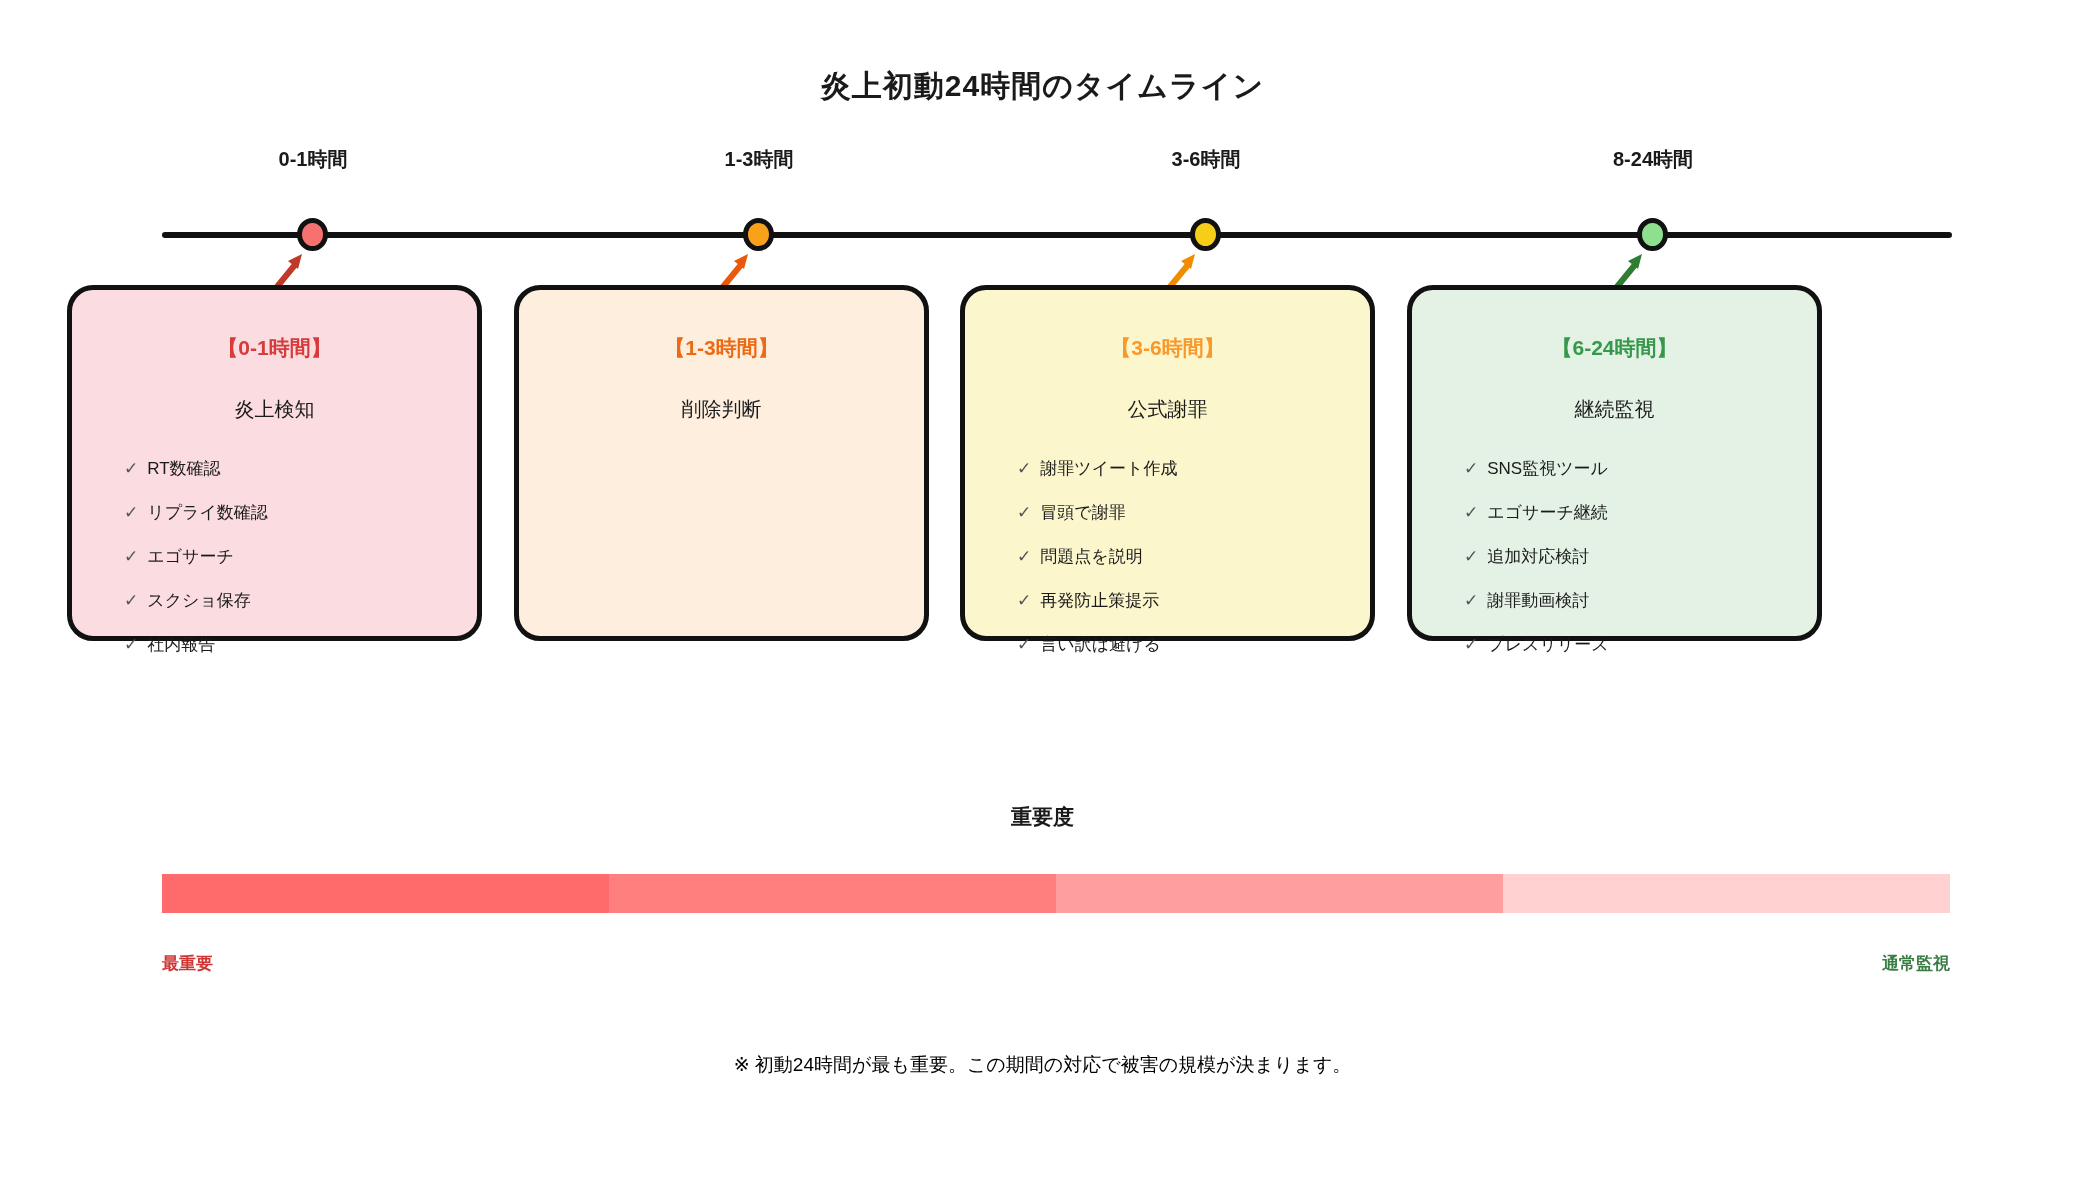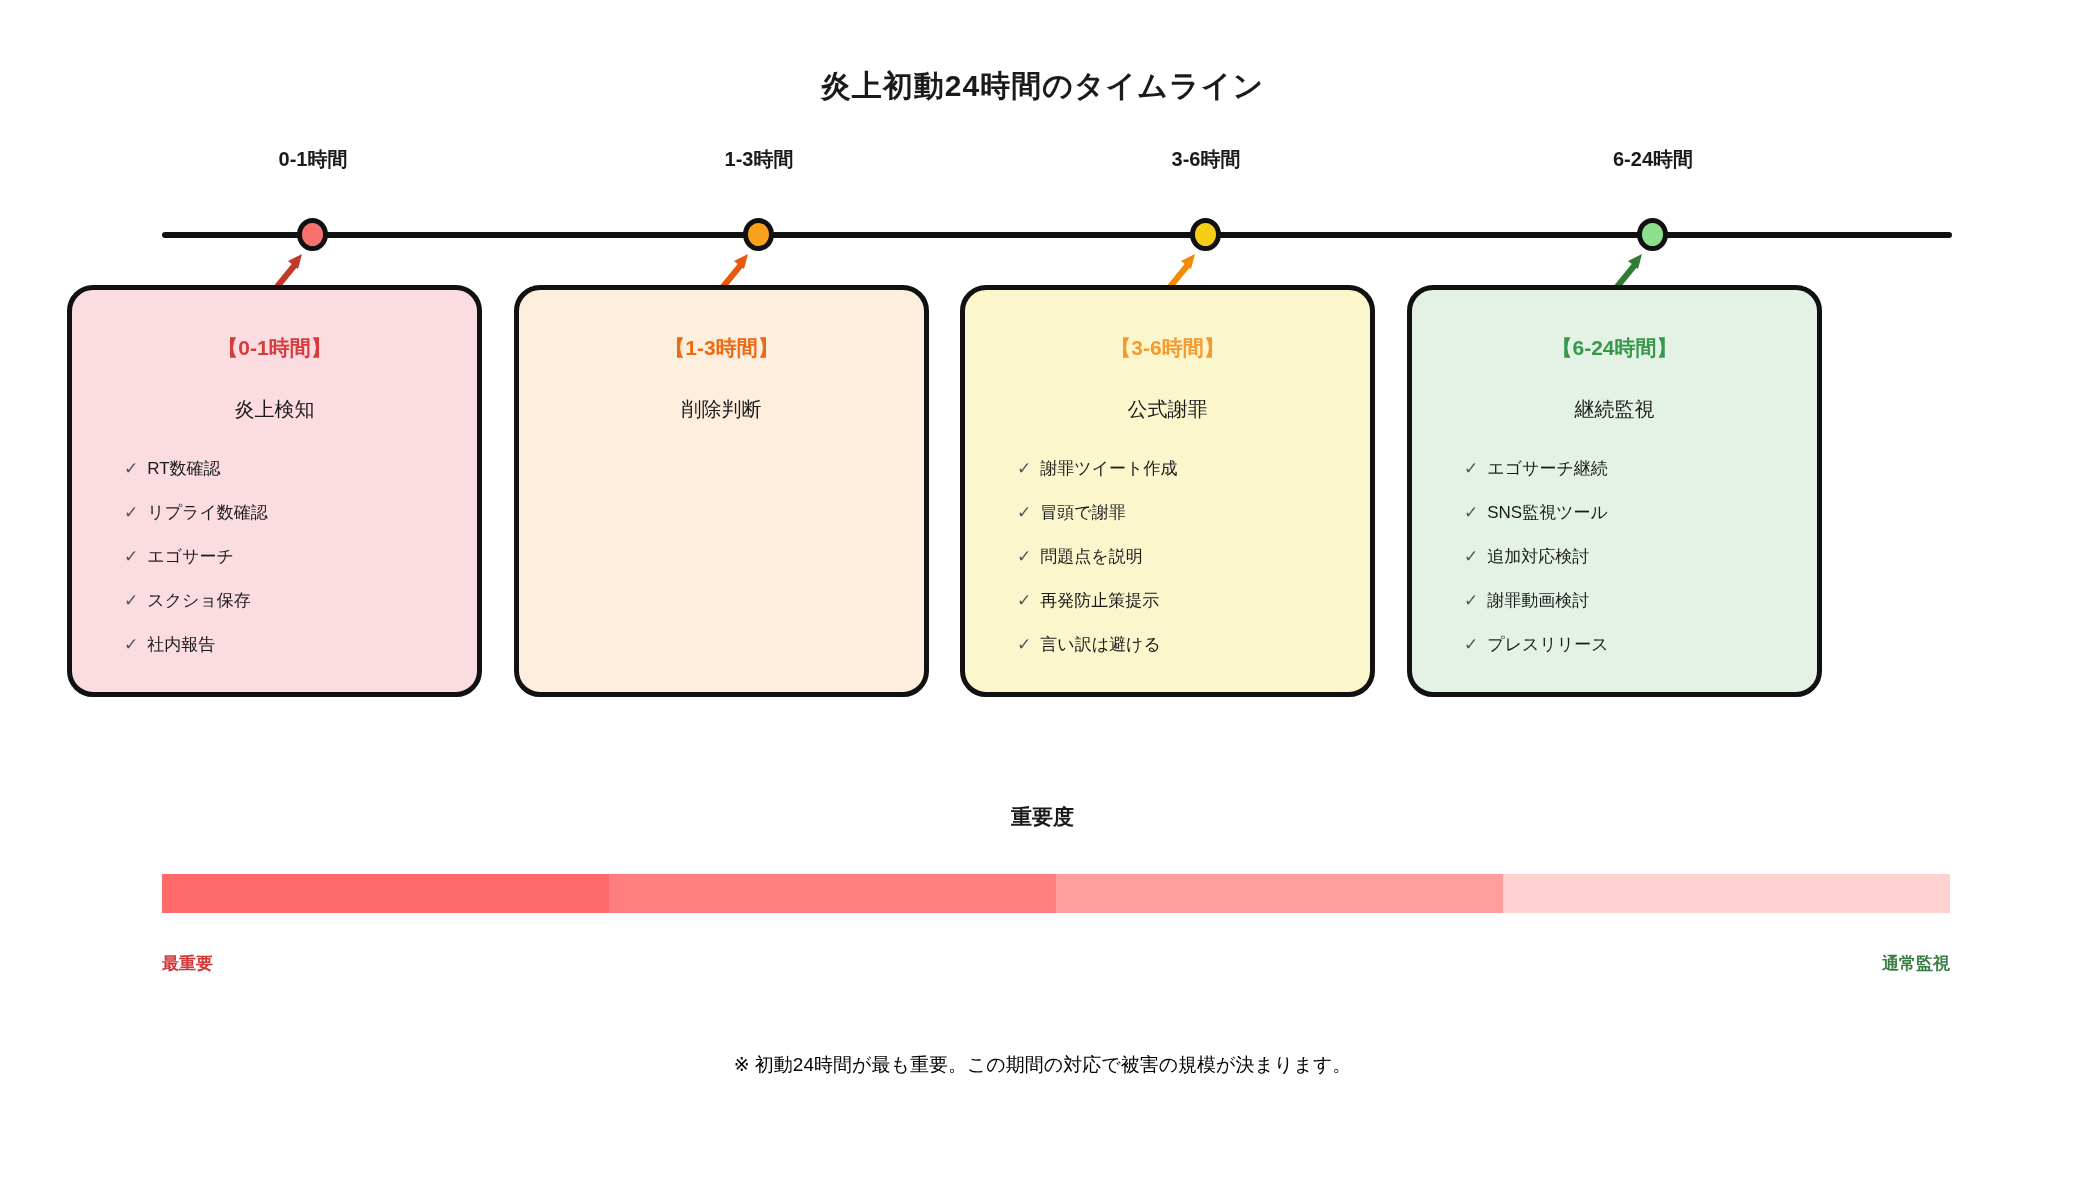--- a/index.html
+++ b/index.html
@@ -35,21 +35,21 @@
   .dot-3{left:1637px;background:#8ee08e;}
   .tl-arrow{position:absolute;top:248px;width:70px;height:72px;}
   .ar-0{left:250px}.ar-1{left:696px}.ar-2{left:1143px}.ar-3{left:1590px}
   .ar-0 line{stroke:#c0392b}.ar-0 polygon{fill:#c0392b}
   .ar-1 line{stroke:#e8590c}.ar-1 polygon{fill:#e8590c}
   .ar-2 line{stroke:#f08c00}.ar-2 polygon{fill:#f08c00}
   .ar-3 line{stroke:#2f7d32}.ar-3 polygon{fill:#2f7d32}
   .tl-arrow line{stroke-width:6;stroke-linecap:round;}
   
   .card{
-    position:absolute;top:285px;width:415px;height:412px;
+    position:absolute;top:285px;width:415px;height:356px;
     box-sizing:border-box;border:5px solid #111;border-radius:26px;
   }
   .card-0{left:67px;background:#fbdce0;}
   .card-1{left:514px;background:#fdeedd;}
   .card-2{left:960px;background:#fcf6cd;}
   .card-3{left:1407px;background:#e4f2e5;}
   .card-heading{
     margin-top:44px;text-align:center;font-size:21px;font-weight:600;
   }
   .card-0 .card-heading{color:#d73b3b;}
@@ -95,21 +95,21 @@
 </head>
 <body>
 
 <div class="stage">
 
   <div class="page-title">炎上初動24時間のタイムライン</div>
 
   <div class="phase-label pl-0">0-1時間</div>
   <div class="phase-label pl-1">1-3時間</div>
   <div class="phase-label pl-2">3-6時間</div>
-  <div class="phase-label pl-3">6-24時間</div>
+  <div class="phase-label pl-3">8-24時間</div>
 
   <div class="tl-line"></div>
   <div class="tl-dot dot-0"></div>
   <div class="tl-dot dot-1"></div>
   <div class="tl-dot dot-2"></div>
   <div class="tl-dot dot-3"></div>
 
   <svg class="tl-arrow ar-0" viewBox="0 0 70 72">
     <line x1="8" y1="62" x2="44" y2="18"></line>
       <polygon points="52,6 48,21 38,13"></polygon>
@@ -153,22 +153,22 @@
       <li><span class="check">✓</span><span>問題点を説明</span></li>
       <li><span class="check">✓</span><span>再発防止策提示</span></li>
       <li><span class="check">✓</span><span>言い訳は避ける</span></li>
     </ul>
   </div>
 
   <div class="card card-3">
     <div class="card-heading">【6-24時間】</div>
     <div class="card-subtitle">継続監視</div>
     <ul class="card-list">
+      <li><span class="check">✓</span><span>SNS監視ツール</span></li>
       <li><span class="check">✓</span><span>エゴサーチ継続</span></li>
-      <li><span class="check">✓</span><span>SNS監視ツール</span></li>
       <li><span class="check">✓</span><span>追加対応検討</span></li>
       <li><span class="check">✓</span><span>謝罪動画検討</span></li>
       <li><span class="check">✓</span><span>プレスリリース</span></li>
     </ul>
   </div>
 
   <div class="imp-title">重要度</div>
   <div class="imp-bar">
     <div class="seg seg-0"></div>
     <div class="seg seg-1"></div>

